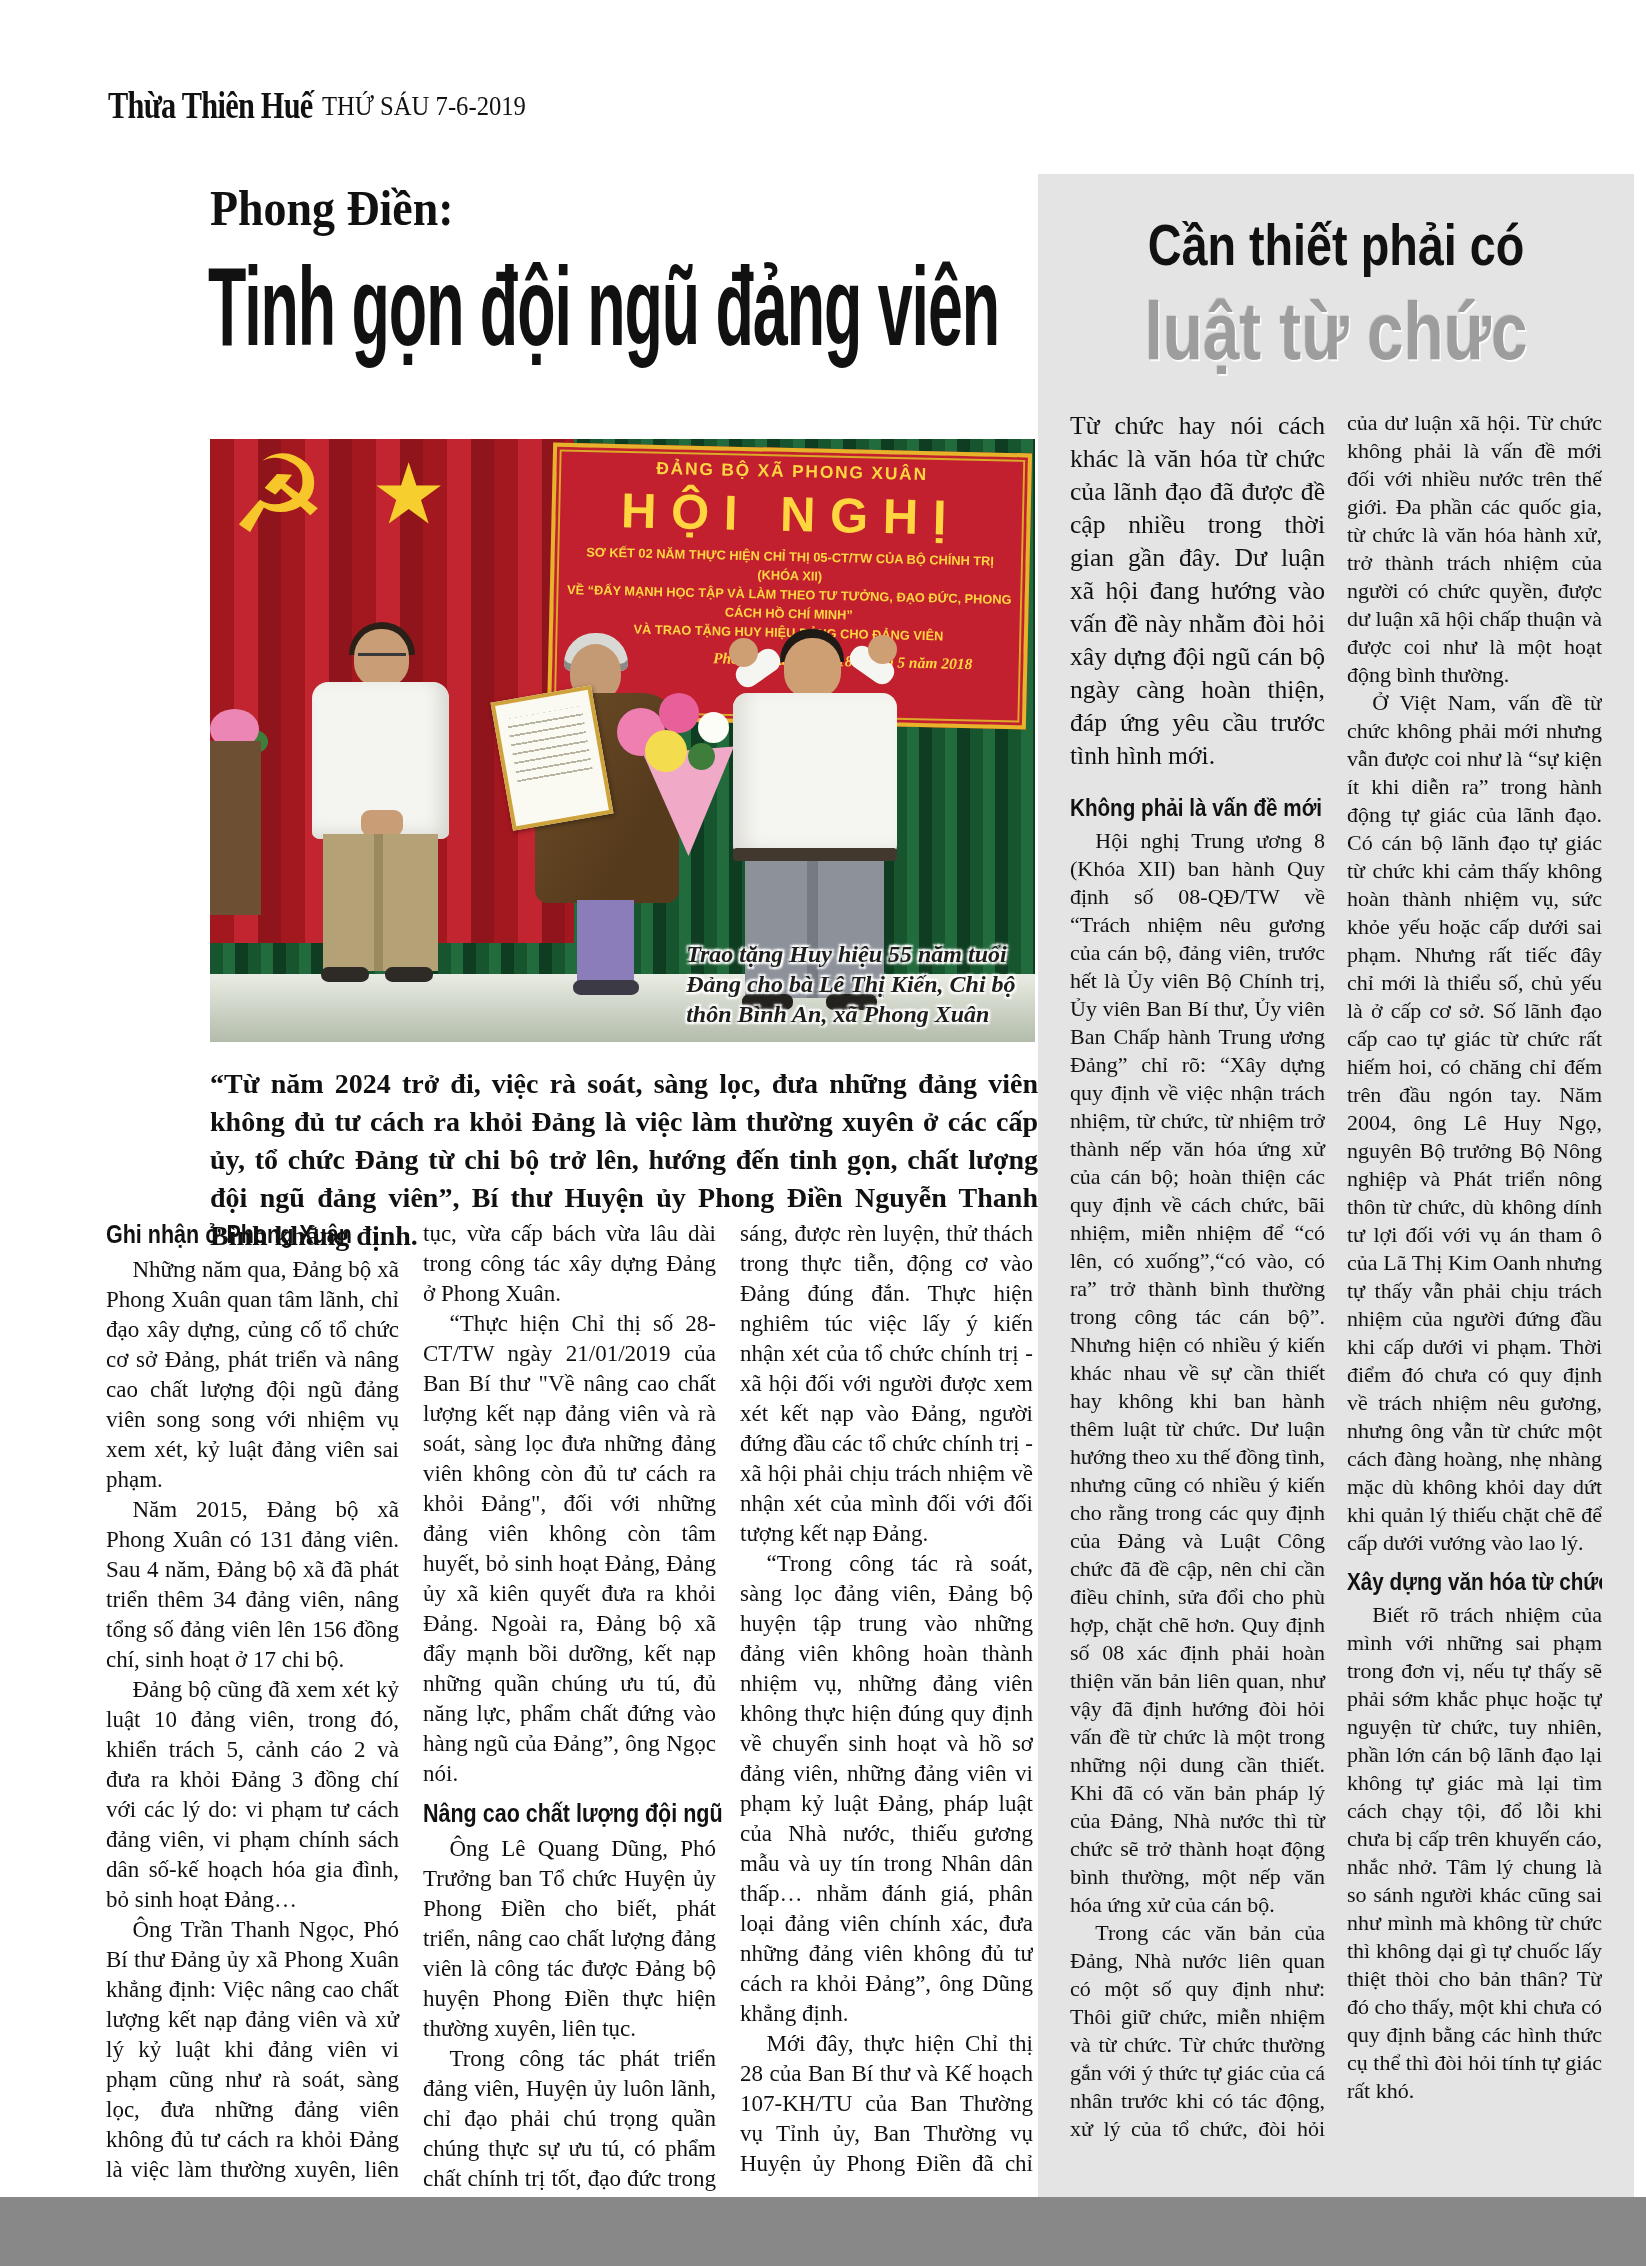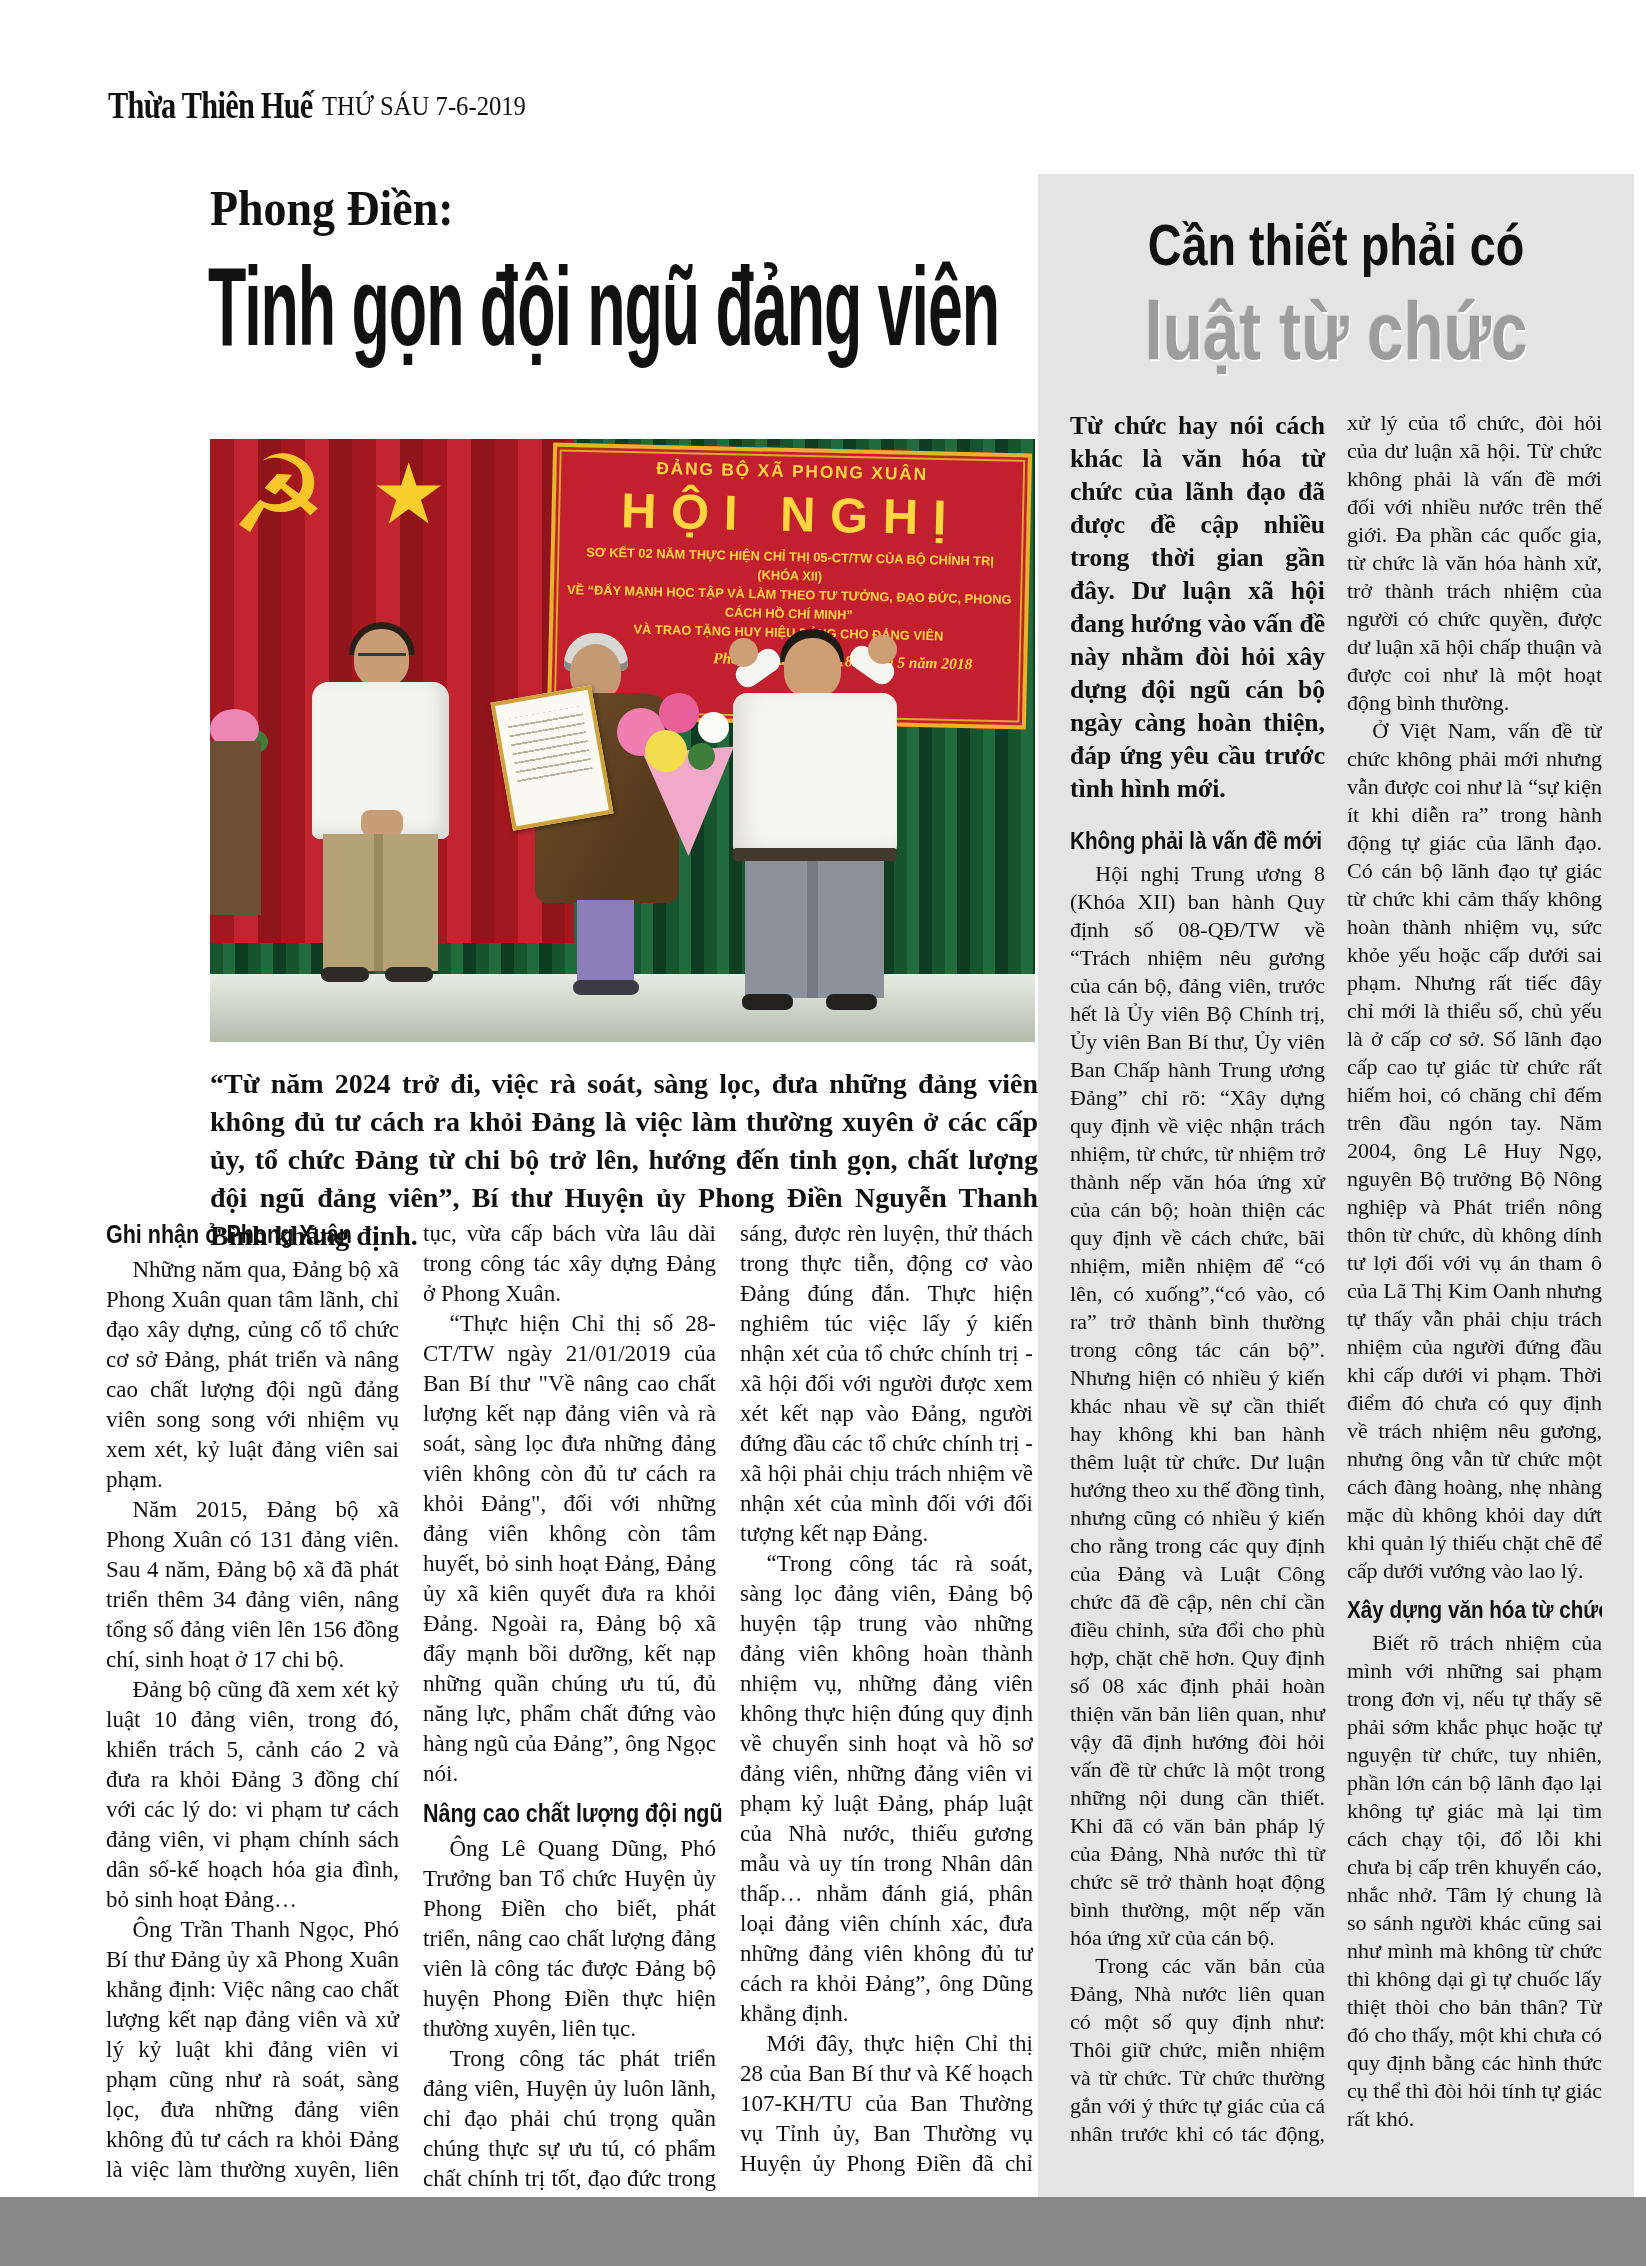--- a/index.html
+++ b/index.html
@@ -67,21 +67,21 @@
   
   .gray-box { position:absolute; left:1038px; top:174px; width:596px; height:2030px;
     background:#e4e4e4; padding:38px 32px 0; }
   .rt1 { font-family:"Liberation Sans", sans-serif; font-size:57px; font-weight:bold;
     text-align:center; transform:scaleX(.82); white-space:nowrap; }
   .rt2 { font-family:"Liberation Sans", sans-serif; font-size:82px; font-weight:bold;
     text-align:center; color:#9d9d9d; transform:scaleX(.8); white-space:nowrap;
     margin-top:5.5px; text-shadow:1.8px 1.8px 0 #fbfbfb, -0.9px -0.9px 0 #cfcfcf; }
   .right-cols { margin-top:31px; height:1742px; column-count:2; column-gap:22px;
     column-fill:auto; overflow:hidden; font-size:22px; line-height:28px; text-align:justify; }
-  .intro { font-weight:bold; font-size:25.6px; line-height:33px; margin-bottom:22px; }
+  .intro { font-weight:normal; font-size:25.6px; line-height:33px; margin-bottom:22px; }
   .right-cols .col-heading { font-size:24px; margin:11px 0 5.5px; }
   [data-interactable="false"] { cursor:default; }
 </style>
 </head>
 <body>
 
 <div id="page" data-interactable="false">
 
   <div class="mast-logo" data-interactable="false">Thừa Thiên Huế</div>
   <div class="mast-date" data-interactable="false">THỨ SÁU 7-6-2019</div>
@@ -145,20 +145,21 @@
       <div style="left:121px;top:24px;width:48px;height:24px;background:#f5f5f1;border-radius:11px;transform:rotate(35deg)" data-interactable="false"></div>
       <div style="left:1.8px;top:9.1px;width:29px;height:29px;background:#cf9f74;border-radius:50%" data-interactable="false"></div>
       <div style="left:141px;top:5.5px;width:29px;height:29px;background:#cf9f74;border-radius:50%" data-interactable="false"></div>
       <div style="left:5.5px;top:64px;width:164px;height:166px;background:#f5f5f1;border-radius:14.6px;box-shadow:inset 11px -7.3px 18.3px #dddcd6" data-interactable="false"></div>
       <div style="left:5.5px;top:219px;width:164px;height:12.8px;background:#42382e;border-radius:3.7px" data-interactable="false"></div>
       <div style="left:18.3px;top:232px;width:139px;height:137px;background:linear-gradient(90deg,#8d929a 0 62px,#767b83 62px 73px,#8d929a 73px)" data-interactable="false"></div>
       <div style="left:14.6px;top:365px;width:51px;height:16.4px;background:#23211e;border-radius:7.3px" data-interactable="false"></div>
       <div style="left:99px;top:365px;width:51px;height:16.4px;background:#23211e;border-radius:7.3px" data-interactable="false"></div>
     </div>
 
+    <div class="caption" data-interactable="false">Trao tặng Huy hiệu 55 năm tuổi Đảng cho bà Lê Thị Kiến, Chi bộ thôn Bình An, xã Phong Xuân</div>
   </div>
 
   <div class="lead-quote" data-interactable="false">“Từ năm 2024 trở đi, việc rà soát, sàng lọc, đưa những đảng viên không đủ tư cách ra khỏi Đảng là việc làm thường xuyên ở các cấp ủy, tổ chức Đảng từ chi bộ trở lên, hướng đến tinh gọn, chất lượng đội ngũ đảng viên”, Bí thư Huyện ủy Phong Điền Nguyễn Thanh Bình khẳng định.</div>
 
   <div class="left-body" data-interactable="false">
     <div style="display:contents" data-interactable="false"><h3 class="col-heading" data-interactable="false">Ghi nhận ở Phong Xuân</h3><p class="body-p" data-interactable="false">Những năm qua, Đảng bộ xã Phong Xuân quan tâm lãnh, chỉ đạo xây dựng, củng cố tổ chức cơ sở Đảng, phát triển và nâng cao chất lượng đội ngũ đảng viên song song với nhiệm vụ xem xét, kỷ luật đảng viên sai phạm.</p><p class="body-p" data-interactable="false">Năm 2015, Đảng bộ xã Phong Xuân có 131 đảng viên. Sau 4 năm, Đảng bộ xã đã phát triển thêm 34 đảng viên, nâng tổng số đảng viên lên 156 đồng chí, sinh hoạt ở 17 chi bộ.</p><p class="body-p" data-interactable="false">Đảng bộ cũng đã xem xét kỷ luật 10 đảng viên, trong đó, khiển trách 5, cảnh cáo 2 và đưa ra khỏi Đảng 3 đồng chí với các lý do: vi phạm tư cách đảng viên, vi phạm chính sách dân số-kế hoạch hóa gia đình, bỏ sinh hoạt Đảng…</p><p class="body-p" data-interactable="false">Ông Trần Thanh Ngọc, Phó Bí thư Đảng ủy xã Phong Xuân khẳng định: Việc nâng cao chất lượng kết nạp đảng viên và xử lý kỷ luật khi đảng viên vi phạm cũng như rà soát, sàng lọc, đưa những đảng viên không đủ tư cách ra khỏi Đảng là việc làm thường xuyên, liên tục, vừa cấp bách vừa lâu dài trong công tác xây dựng Đảng ở Phong Xuân.</p><p class="body-p" data-interactable="false">“Thực hiện Chỉ thị số 28-CT/TW ngày 21/01/2019 của Ban Bí thư "Về nâng cao chất lượng kết nạp đảng viên và rà soát, sàng lọc đưa những đảng viên không còn đủ tư cách ra khỏi Đảng", đối với những đảng viên không còn tâm huyết, bỏ sinh hoạt Đảng, Đảng ủy xã kiên quyết đưa ra khỏi Đảng. Ngoài ra, Đảng bộ xã đẩy mạnh bồi dưỡng, kết nạp những quần chúng ưu tú, đủ năng lực, phẩm chất đứng vào hàng ngũ của Đảng”, ông Ngọc nói.</p><h3 class="col-heading" data-interactable="false">Nâng cao chất lượng đội ngũ</h3><p class="body-p" data-interactable="false">Ông Lê Quang Dũng, Phó Trưởng ban Tổ chức Huyện ủy Phong Điền cho biết, phát triển, nâng cao chất lượng đảng viên là công tác được Đảng bộ huyện Phong Điền thực hiện thường xuyên, liên tục.</p><p class="body-p" data-interactable="false">Trong công tác phát triển đảng viên, Huyện ủy luôn lãnh, chỉ đạo phải chú trọng quần chúng thực sự ưu tú, có phẩm chất chính trị tốt, đạo đức trong sáng, được rèn luyện, thử thách trong thực tiễn, động cơ vào Đảng đúng đắn. Thực hiện nghiêm túc việc lấy ý kiến nhận xét của tổ chức chính trị - xã hội đối với người được xem xét kết nạp vào Đảng, người đứng đầu các tổ chức chính trị - xã hội phải chịu trách nhiệm về nhận xét của mình đối với đối tượng kết nạp Đảng.</p><p class="body-p" data-interactable="false">“Trong công tác rà soát, sàng lọc đảng viên, Đảng bộ huyện tập trung vào những đảng viên không hoàn thành nhiệm vụ, những đảng viên không thực hiện đúng quy định về chuyển sinh hoạt và hồ sơ đảng viên, những đảng viên vi phạm kỷ luật Đảng, pháp luật của Nhà nước, thiếu gương mẫu và uy tín trong Nhân dân thấp… nhằm đánh giá, phân loại đảng viên chính xác, đưa những đảng viên không đủ tư cách ra khỏi Đảng”, ông Dũng khẳng định.</p><p class="body-p" data-interactable="false">Mới đây, thực hiện Chỉ thị 28 của Ban Bí thư và Kế hoạch 107-KH/TU của Ban Thường vụ Tỉnh ủy, Ban Thường vụ Huyện ủy Phong Điền đã chỉ đạo cơ sở rà soát đội ngũ đảng viên bỏ sinh hoạt từ năm 2015 đến nay. Qua rà soát, có 24 đảng viên thuộc 8 đảng bộ cơ sở bỏ sinh hoạt Đảng với các lý do: định cư ở nước ngoài, đi làm ăn xa, đi xuất khẩu lao động… Trong đó, các đảng bộ cơ sở đã xóa tên 7 đảng viên.</p></div>
     
   </div>
 
   <div class="gray-box" data-interactable="false">

